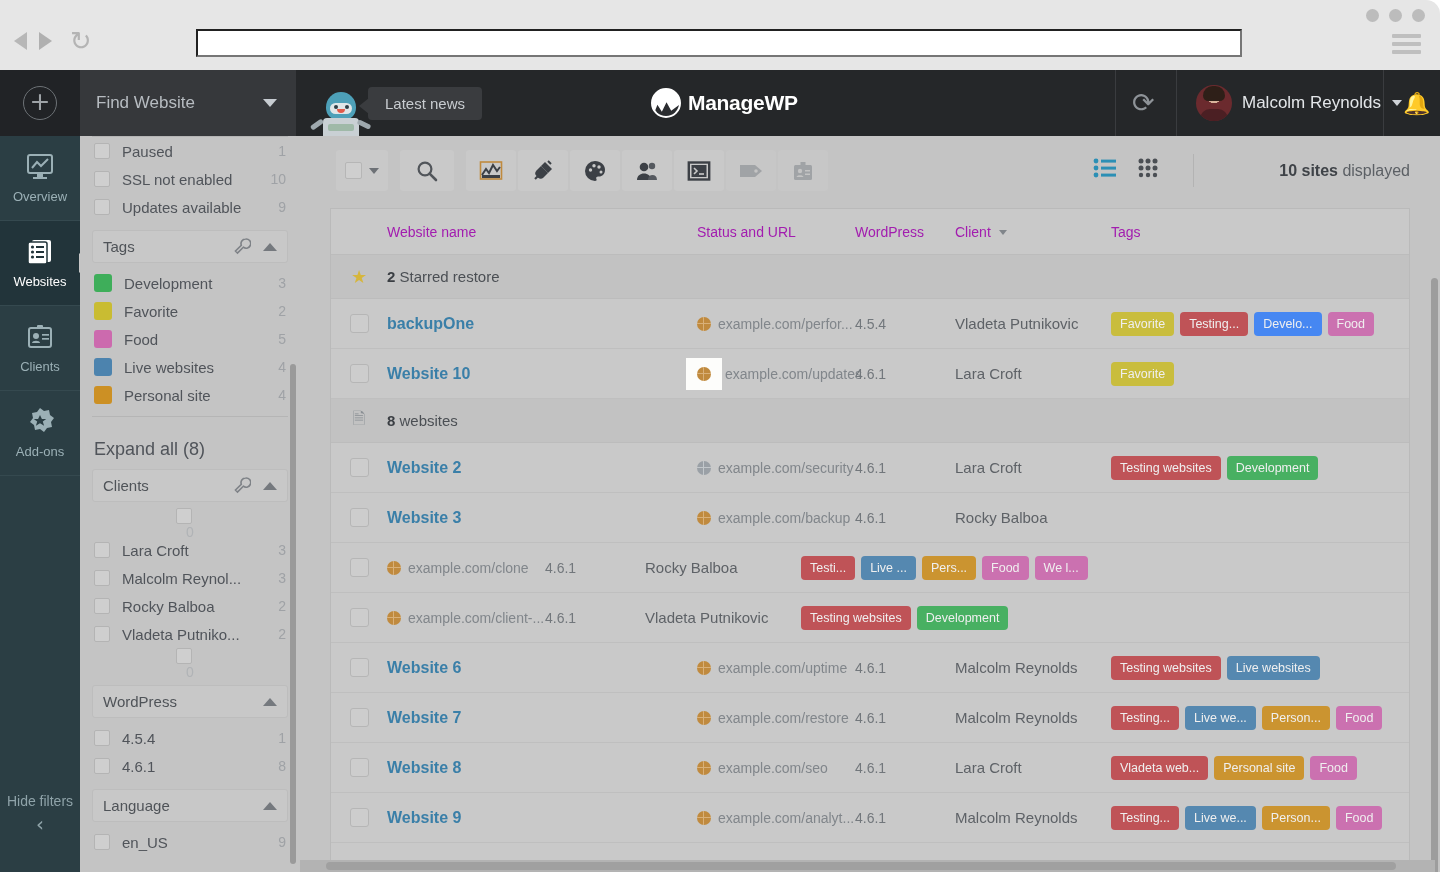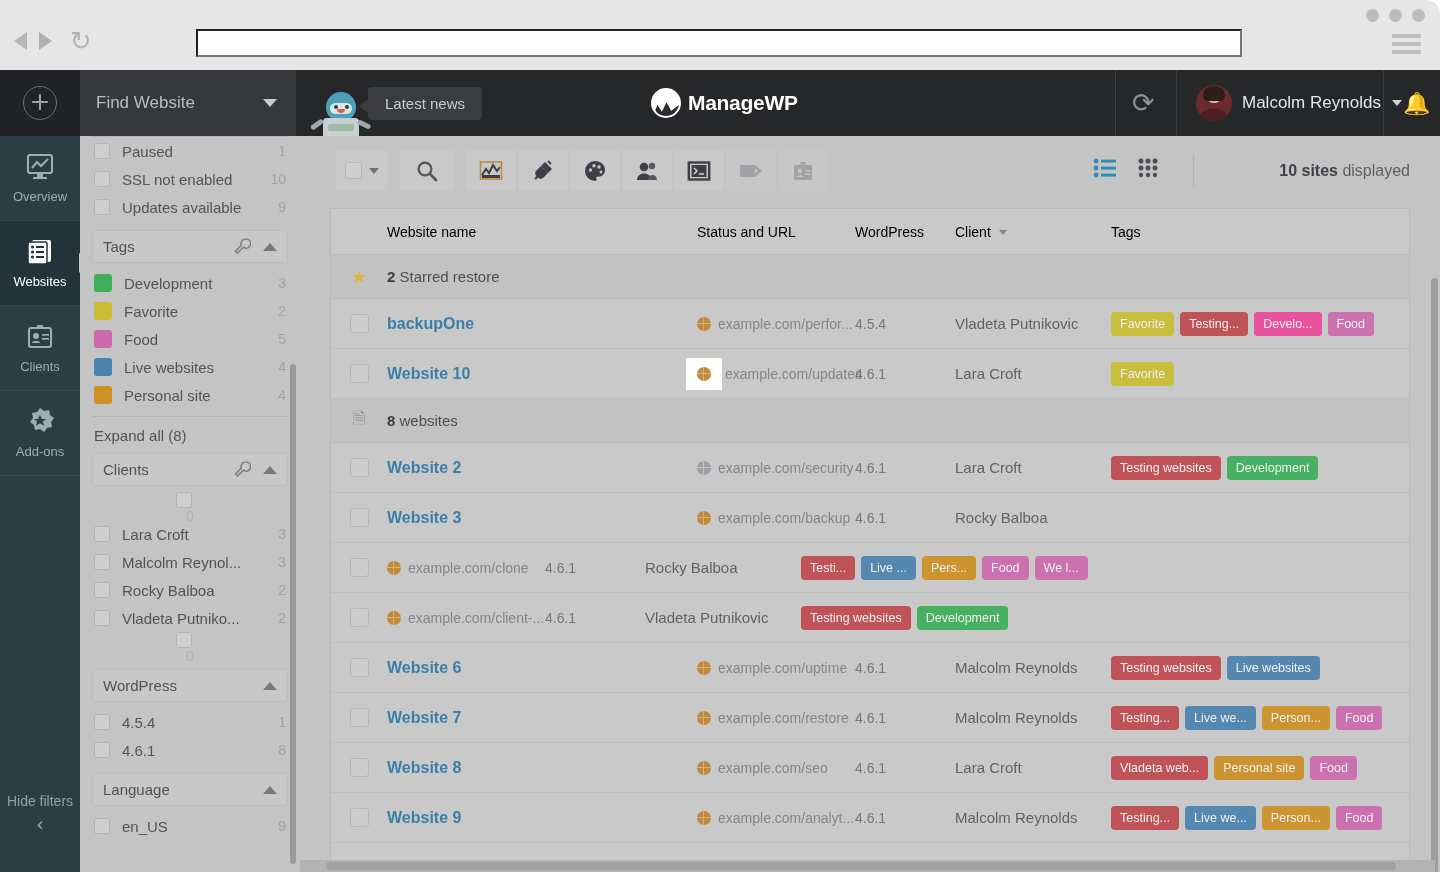--- a/index.html
+++ b/index.html
@@ -150,22 +150,22 @@
   .section-head {
     margin: 9px 12px 6px 12px; height: 33px; background: #c8c8c8;
     border: 1px solid #bdbdbd; border-radius: 3px;
     display: flex; align-items: center; padding: 0 10px;
     color: #4f5358; font-size: 15px;
   }
   .section-head .sh-title { flex: 1; }
   .wrench { color: #7e8287; font-size: 14px; margin-right: 12px; font-family:"DejaVu Sans", sans-serif; }
   .caret-up { width:0;height:0;border-left:7px solid transparent;border-right:7px solid transparent;border-bottom:8px solid #75797e; }
   .expand-all {
-    border-top: 1px solid #b5b5b5; margin: 7px 12px 4px 12px; padding: 10px 2px 0 2px;
-    color: #50545a; font-size: 15px;
+    border-top: 1px solid #b5b5b5; margin: 7px 12px 4px 12px; padding: 22px 2px 0 2px;
+    color: #50545a; font-size: 18px;
   }
   .filters-top-divider { border-top: 1px solid #b5b5b5; margin: 0 12px; }
   .fsb { position:absolute; right:4px; top:228px; width:6px; height:500px; background:#9a9a9a; border-radius:3px; }
 
   
   .main {
     position: absolute; left: 300px; top: 136px; width: 1140px; height: 736px;
     background: #c4c4c4;
   }
   .toolbar { position: absolute; left: 0; top: 0; width: 1140px; height: 68px; }
@@ -185,21 +185,21 @@
   .view-toggles { position: absolute; right: 280px; top: 22px; display: flex; gap: 21px; align-items: center; }
   .sites-count { position: absolute; right: 30px; top: 26px; color: #5c6065; font-size: 16px; }
   .sites-count b { color: #3f4348; }
   .tb-sep { position: absolute; right: 246px; top: 18px; width: 1px; height: 33px; background: #b3b3b3; }
 
   
   .table-wrap {
     position: absolute; left: 30px; top: 72px; width: 1080px; height: 776px;
     background: #c9c9c9; border: 1px solid #bababa;
   }
-  .thead { display: flex; height: 46px; align-items: center; border-bottom: 1px solid #bcbcbc; color: #000000; font-size: 14px; }
+  .thead { display: flex; height: 46px; align-items: center; border-bottom: 1px solid #bcbcbc; color: #a21caf; font-size: 14px; }
   .col-check { width: 56px; flex: none; display: flex; align-items: center; justify-content: center; }
   .col-name  { width: 310px; flex: none; }
   .col-url   { width: 158px; flex: none; }
   .col-wp    { width: 100px; flex: none; }
   .col-client{ width: 156px; flex: none; }
   .col-tags  { flex: 1; }
   .group-row {
     display: flex; align-items: center; height: 44px;
     background: #c2c2c2; border-bottom: 1px solid #bcbcbc;
     color: #4b4f54; font-size: 15px;
@@ -634,21 +634,21 @@
                 <span class="globe"></span>
                 <span>example.com/perfor...</span>
               </span>
             </div>
             <div class="col-wp wp-cell">4.5.4</div>
             <div class="col-client client-cell">Vladeta Putnikovic</div>
             <div class="col-tags">
               <div class="tags-cell">
                 <span class="tag" style="background: rgb(201, 188, 50);">Favorite</span>
                 <span class="tag" style="background: rgb(191, 74, 78);">Testing...</span>
-                <span class="tag" style="background: #ec4899;">Develo...</span>
+                <span class="tag" style="background: #3b82f6;">Develo...</span>
                 <span class="tag" style="background: rgb(204, 106, 174);">Food</span>
               </div>
             </div>
           </div>
           <div class="trow">
             <div class="col-check">
               <span class="row-cb"></span>
             </div>
             <div class="col-name"><span class="site-name">Website 10</span></div>
             <div class="col-url">

